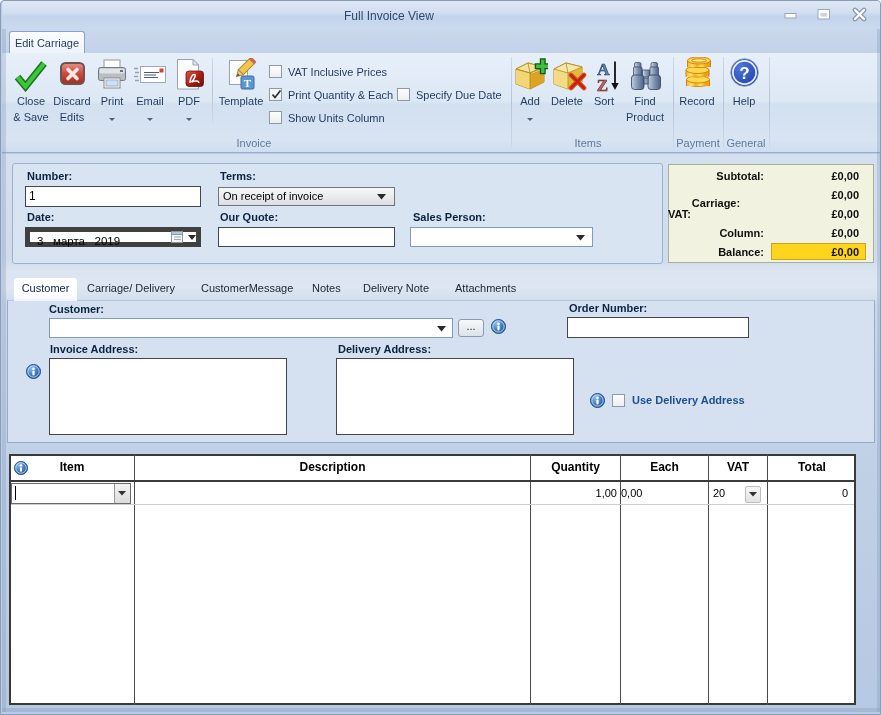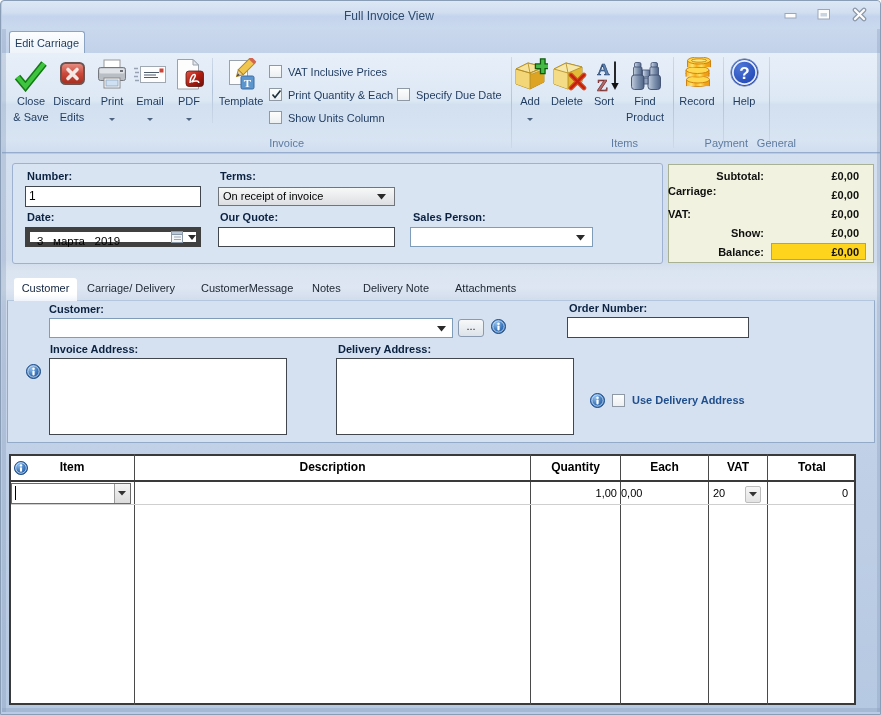--- a/index.html
+++ b/index.html
@@ -15,21 +15,21 @@
   background:linear-gradient(180deg,#cad8ed,#c2d2e9); }
 #ribtab { left:8px; top:30px; width:76px; height:22px;
   background:linear-gradient(180deg,#fbfdfe,#eef3fa);
   border:1px solid #8ca4c4; border-bottom:none; border-radius:3px 3px 0 0;
   text-align:center; line-height:22px; font-size:11px; color:#1e3a5f; }
 #ribbon { left:1px; top:52px; width:879px; height:100px;
   background:linear-gradient(180deg,#e7eff9 0%,#dde8f5 48%,#d2e0f0 52%,#d8e4f2 88%,#d0def0 100%);
   border-bottom:1px solid #96adcd; }
 .rlbl { font-size:11px; color:#1e3a5f; text-align:center; line-height:16px; }
   
-.glbl { font-size:11px; color:#5d7ba1; text-align:right; }
+.glbl { font-size:11px; color:#5d7ba1; text-align:center; }
 .gsep { width:1px; background:linear-gradient(180deg,#cdd9e8,#b3c4da,#cdd9e8); top:56px; height:91px; }
 .caret { width:0; height:0; border-left:3px solid transparent; border-right:3px solid transparent; border-top:3px solid #4d637f; }
 .cb { width:13px; height:13px; background:linear-gradient(180deg,#fdfdfd,#eceff2); border:1px solid #8e99a5; }
 .lbl { font-size:11px; font-weight:bold; color:#0a2240; }
 #main { left:1px; top:153px; width:879px; height:558px;
   background:linear-gradient(180deg,#d4dfef 0%,#d0dcec 19%,#dbe4f1 21%,#dde6f2 24%,#cedaeb 27%,#c8d5e9 38%,#c0d0e6 55%,#b6c9e2 100%); }
 #panel1 { left:11px; top:162px; width:651px; height:101px;
   background:#d9e4f3; border:1px solid #9db1d0; border-radius:3px; }
 .inp { background:#fff; border:1px solid #42474f; font-size:12px; color:#000; padding:2px 3px; }
 #totals { left:667px; top:163px; width:206px; height:99px;
@@ -277,25 +277,25 @@
   </svg>
   <div class="abs lbl" style="left:219px;top:210px">Our Quote:</div>
   <div class="abs inp" style="left:217px;top:226px;width:177px;height:20px"></div>
   <div class="abs lbl" style="left:412px;top:210px">Sales Person:</div>
   <div class="abs" style="left:409px;top:226px;width:183px;height:20px;background:#fff;border:1px solid #7f9db9"></div>
   <svg class="abs" style="left:575px;top:234px" width="10" height="6">
       <path d="M0 0 L9 0 L4.5 5.5 z" fill="#2a2a2a"></path>
     </svg>
   <div class="abs trow" style="left:667px;top:169px;width:96px;text-align:right">Subtotal:</div>
   <div class="abs trow" style="left:667px;top:169px;width:191px;text-align:right">£0,00</div>
-  <div class="abs trow" style="left:667px;top:184px;width:96px;text-align:left">Carriage:</div>
+  <div class="abs trow" style="left:667px;top:196px;width:96px;text-align:center">Carriage:</div>
   <div class="abs trow" style="left:667px;top:188px;width:191px;text-align:right">£0,00</div>
   <div class="abs trow" style="left:667px;top:207px;width:96px;text-align:left">VAT:</div>
   <div class="abs trow" style="left:667px;top:207px;width:191px;text-align:right">£0,00</div>
-  <div class="abs trow" style="left:667px;top:226px;width:96px;text-align:right">Show:</div>
+  <div class="abs trow" style="left:667px;top:226px;width:96px;text-align:right">Column:</div>
   <div class="abs trow" style="left:667px;top:226px;width:191px;text-align:right">£0,00</div>
   <div class="abs trow" style="left:667px;top:245px;width:96px;text-align:right">Balance:</div>
   <div class="abs" style="left:770px;top:242px;width:95px;height:17px;background:#fed51c;border:1px solid #c9a227"></div>
   <div class="abs trow" style="left:770px;top:245px;width:88px;text-align:right">£0,00</div>
 
   <div class="abs tab2" style="left:86px">Carriage/ Delivery</div>
   <div class="abs tab2" style="left:200px">CustomerMessage</div>
   <div class="abs tab2" style="left:311px">Notes</div>
   <div class="abs tab2" style="left:362px">Delivery Note</div>
   <div class="abs tab2" style="left:454px">Attachments</div>

